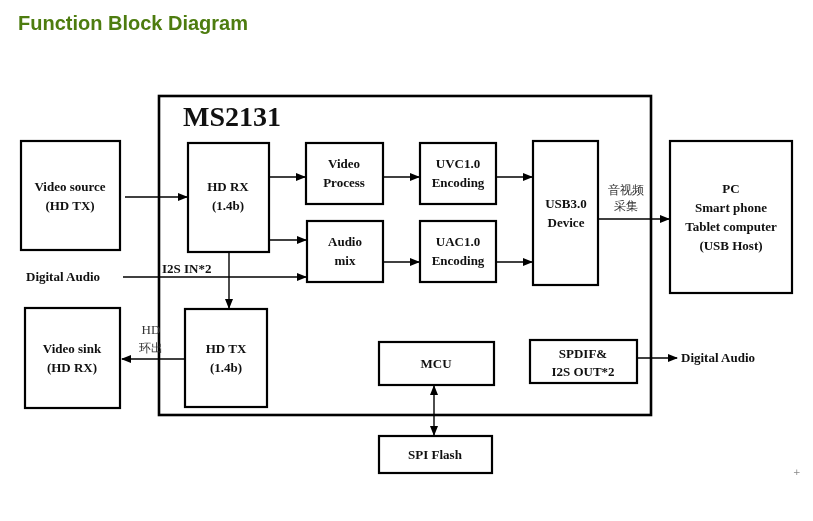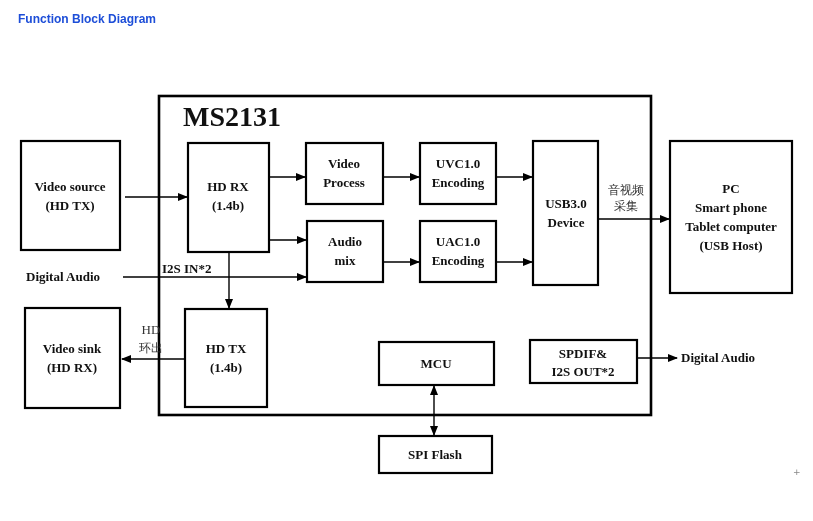--- a/index.html
+++ b/index.html
@@ -1,20 +1,20 @@
 <!DOCTYPE html>
 <html><head>
 <meta charset="utf-8">
 <style>
   html, body { margin: 0; padding: 0; background: #ffffff; }
   body { width: 813px; height: 521px; position: relative; overflow: hidden; }
   .title {
     position: absolute; left: 18px; top: 12px;
     font-family: "Liberation Sans", sans-serif; font-weight: bold;
-    font-size: 12px; color: #1d4ed8;
+    font-size: 20px; color: #4d7c0f;
   }
   svg { position: absolute; left: 0; top: 0; }
   .box { fill: #ffffff; stroke: #000000; stroke-width: 2.2; }
   .outer { fill: none; stroke: #000000; stroke-width: 2.6; }
   .line { stroke: #000000; stroke-width: 1.4; fill: none; }
   .lbl { font-family: "Liberation Serif", serif; font-weight: bold; font-size: 13px; fill: #111111; text-anchor: middle; }
   .lbl-left { font-family: "Liberation Serif", serif; font-weight: bold; font-size: 13px; fill: #111111; text-anchor: start; }
   .chip { font-family: "Liberation Serif", serif; font-weight: bold; font-size: 28px; fill: #111111; }
   .cn { font-family: "DejaVu Sans", sans-serif; font-size: 12px; fill: #333333; text-anchor: middle; }
   .cnlbl { font-family: "Liberation Serif", serif; font-size: 13px; fill: #333333; text-anchor: middle; }

